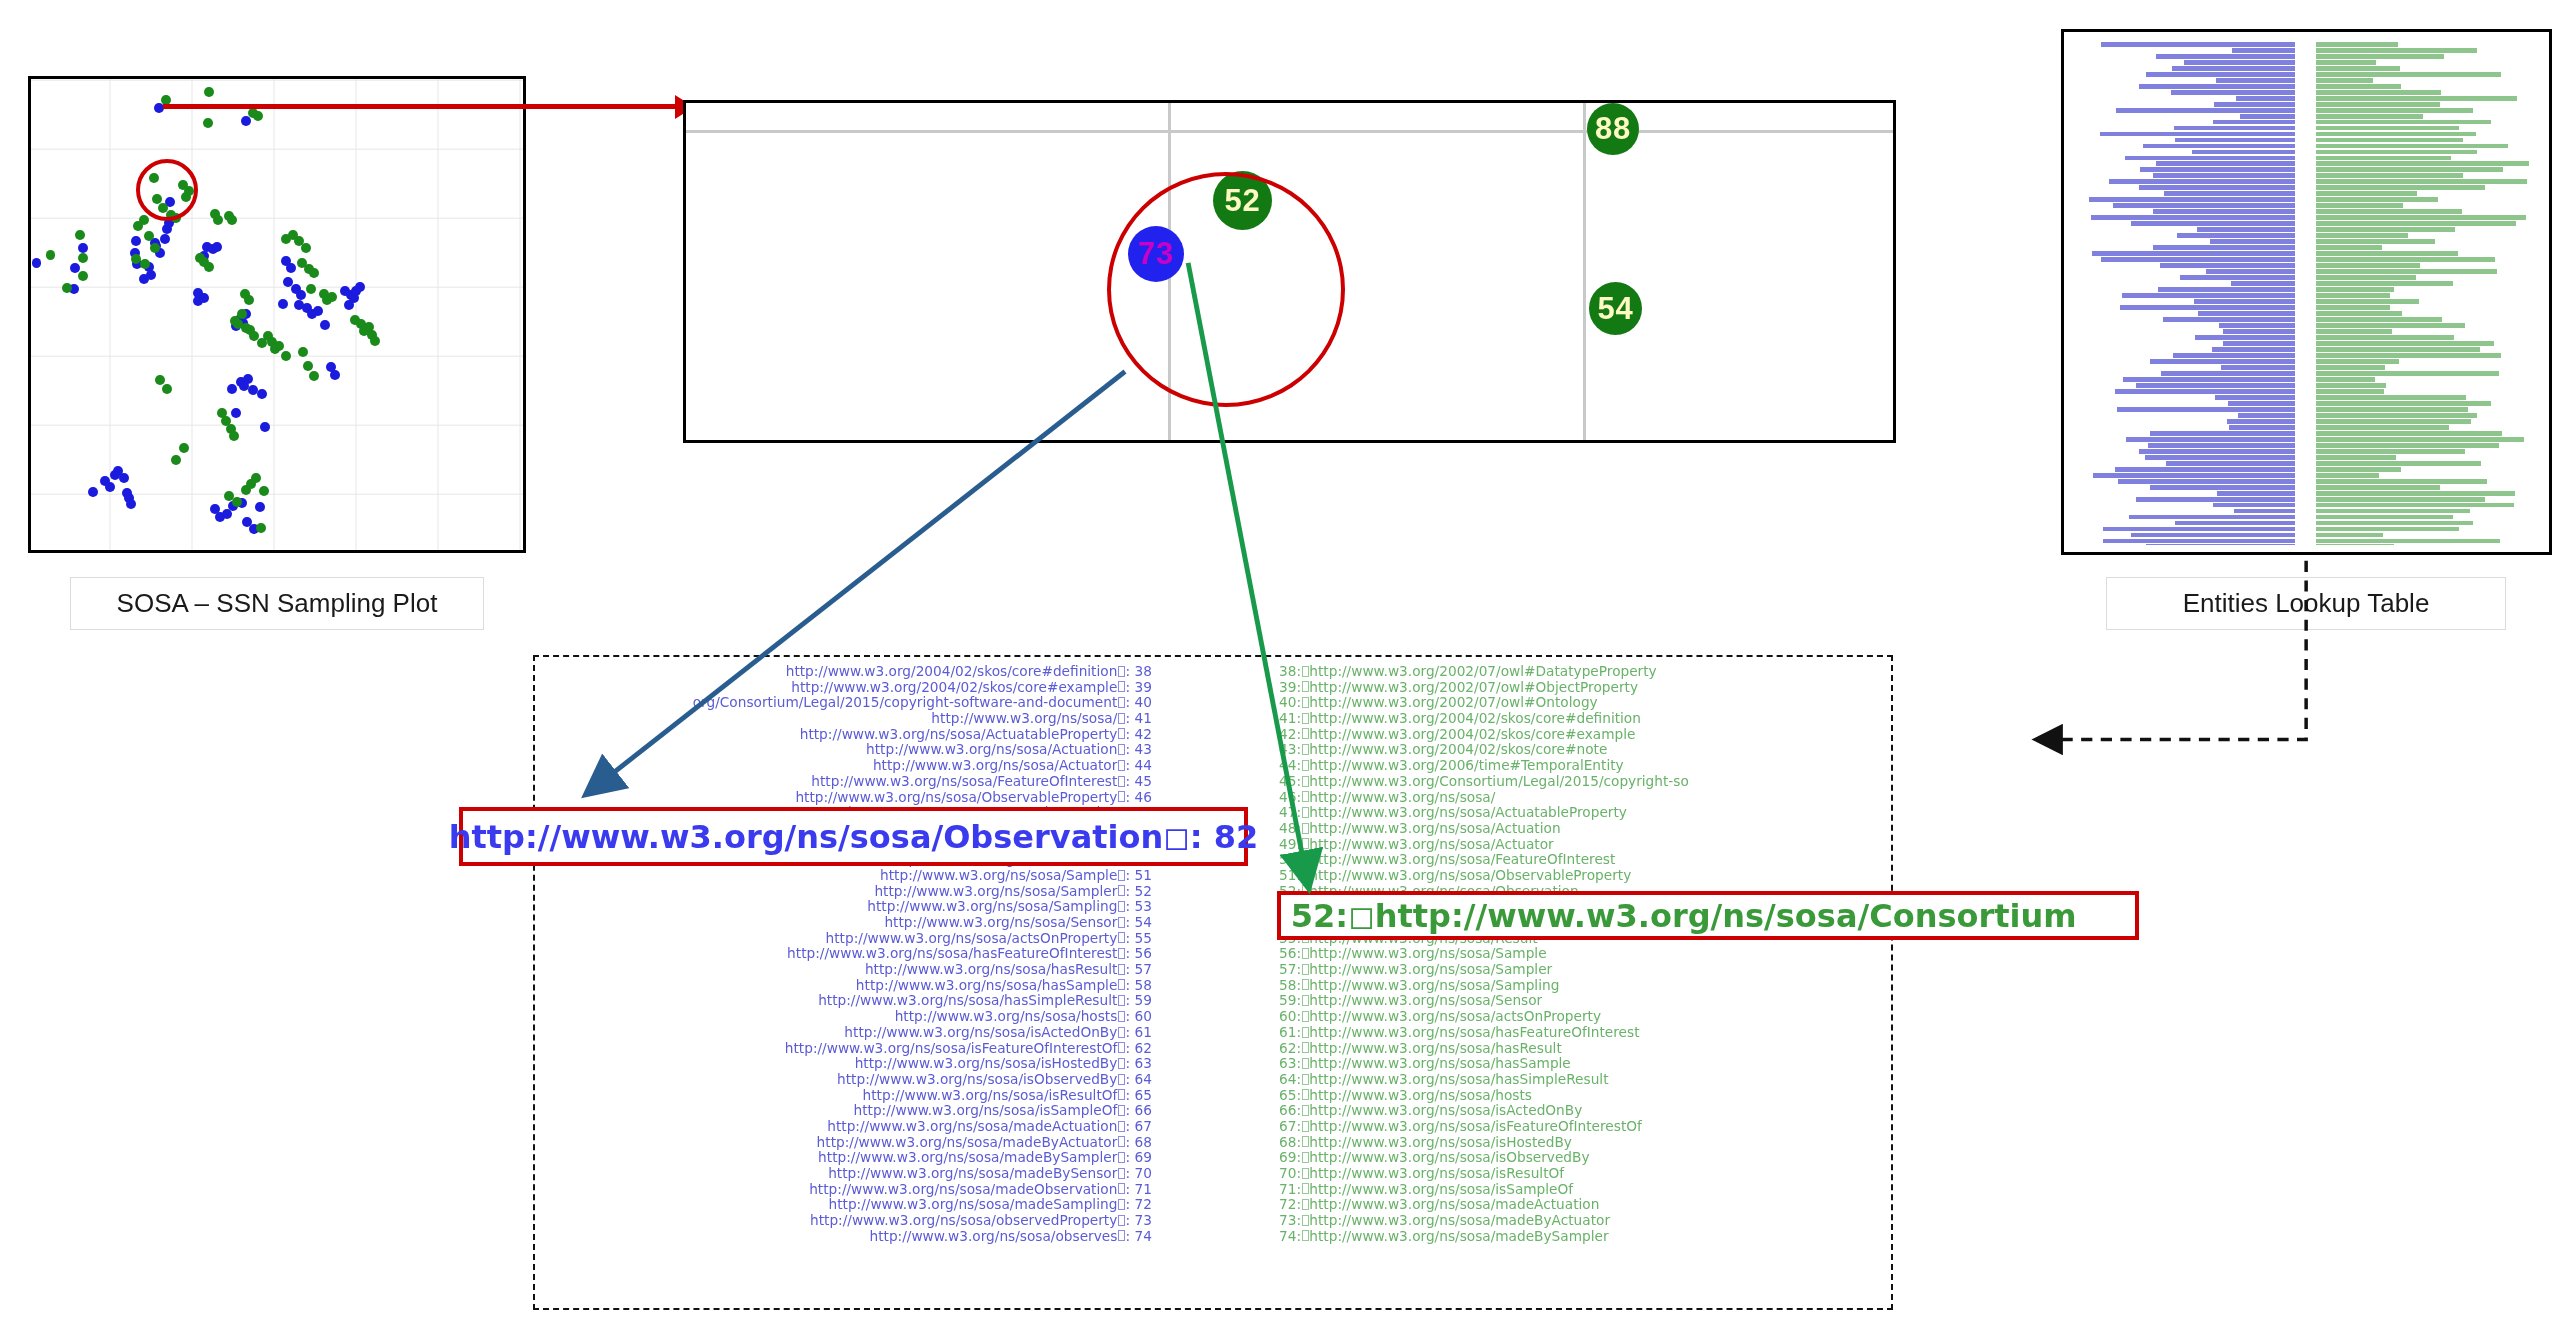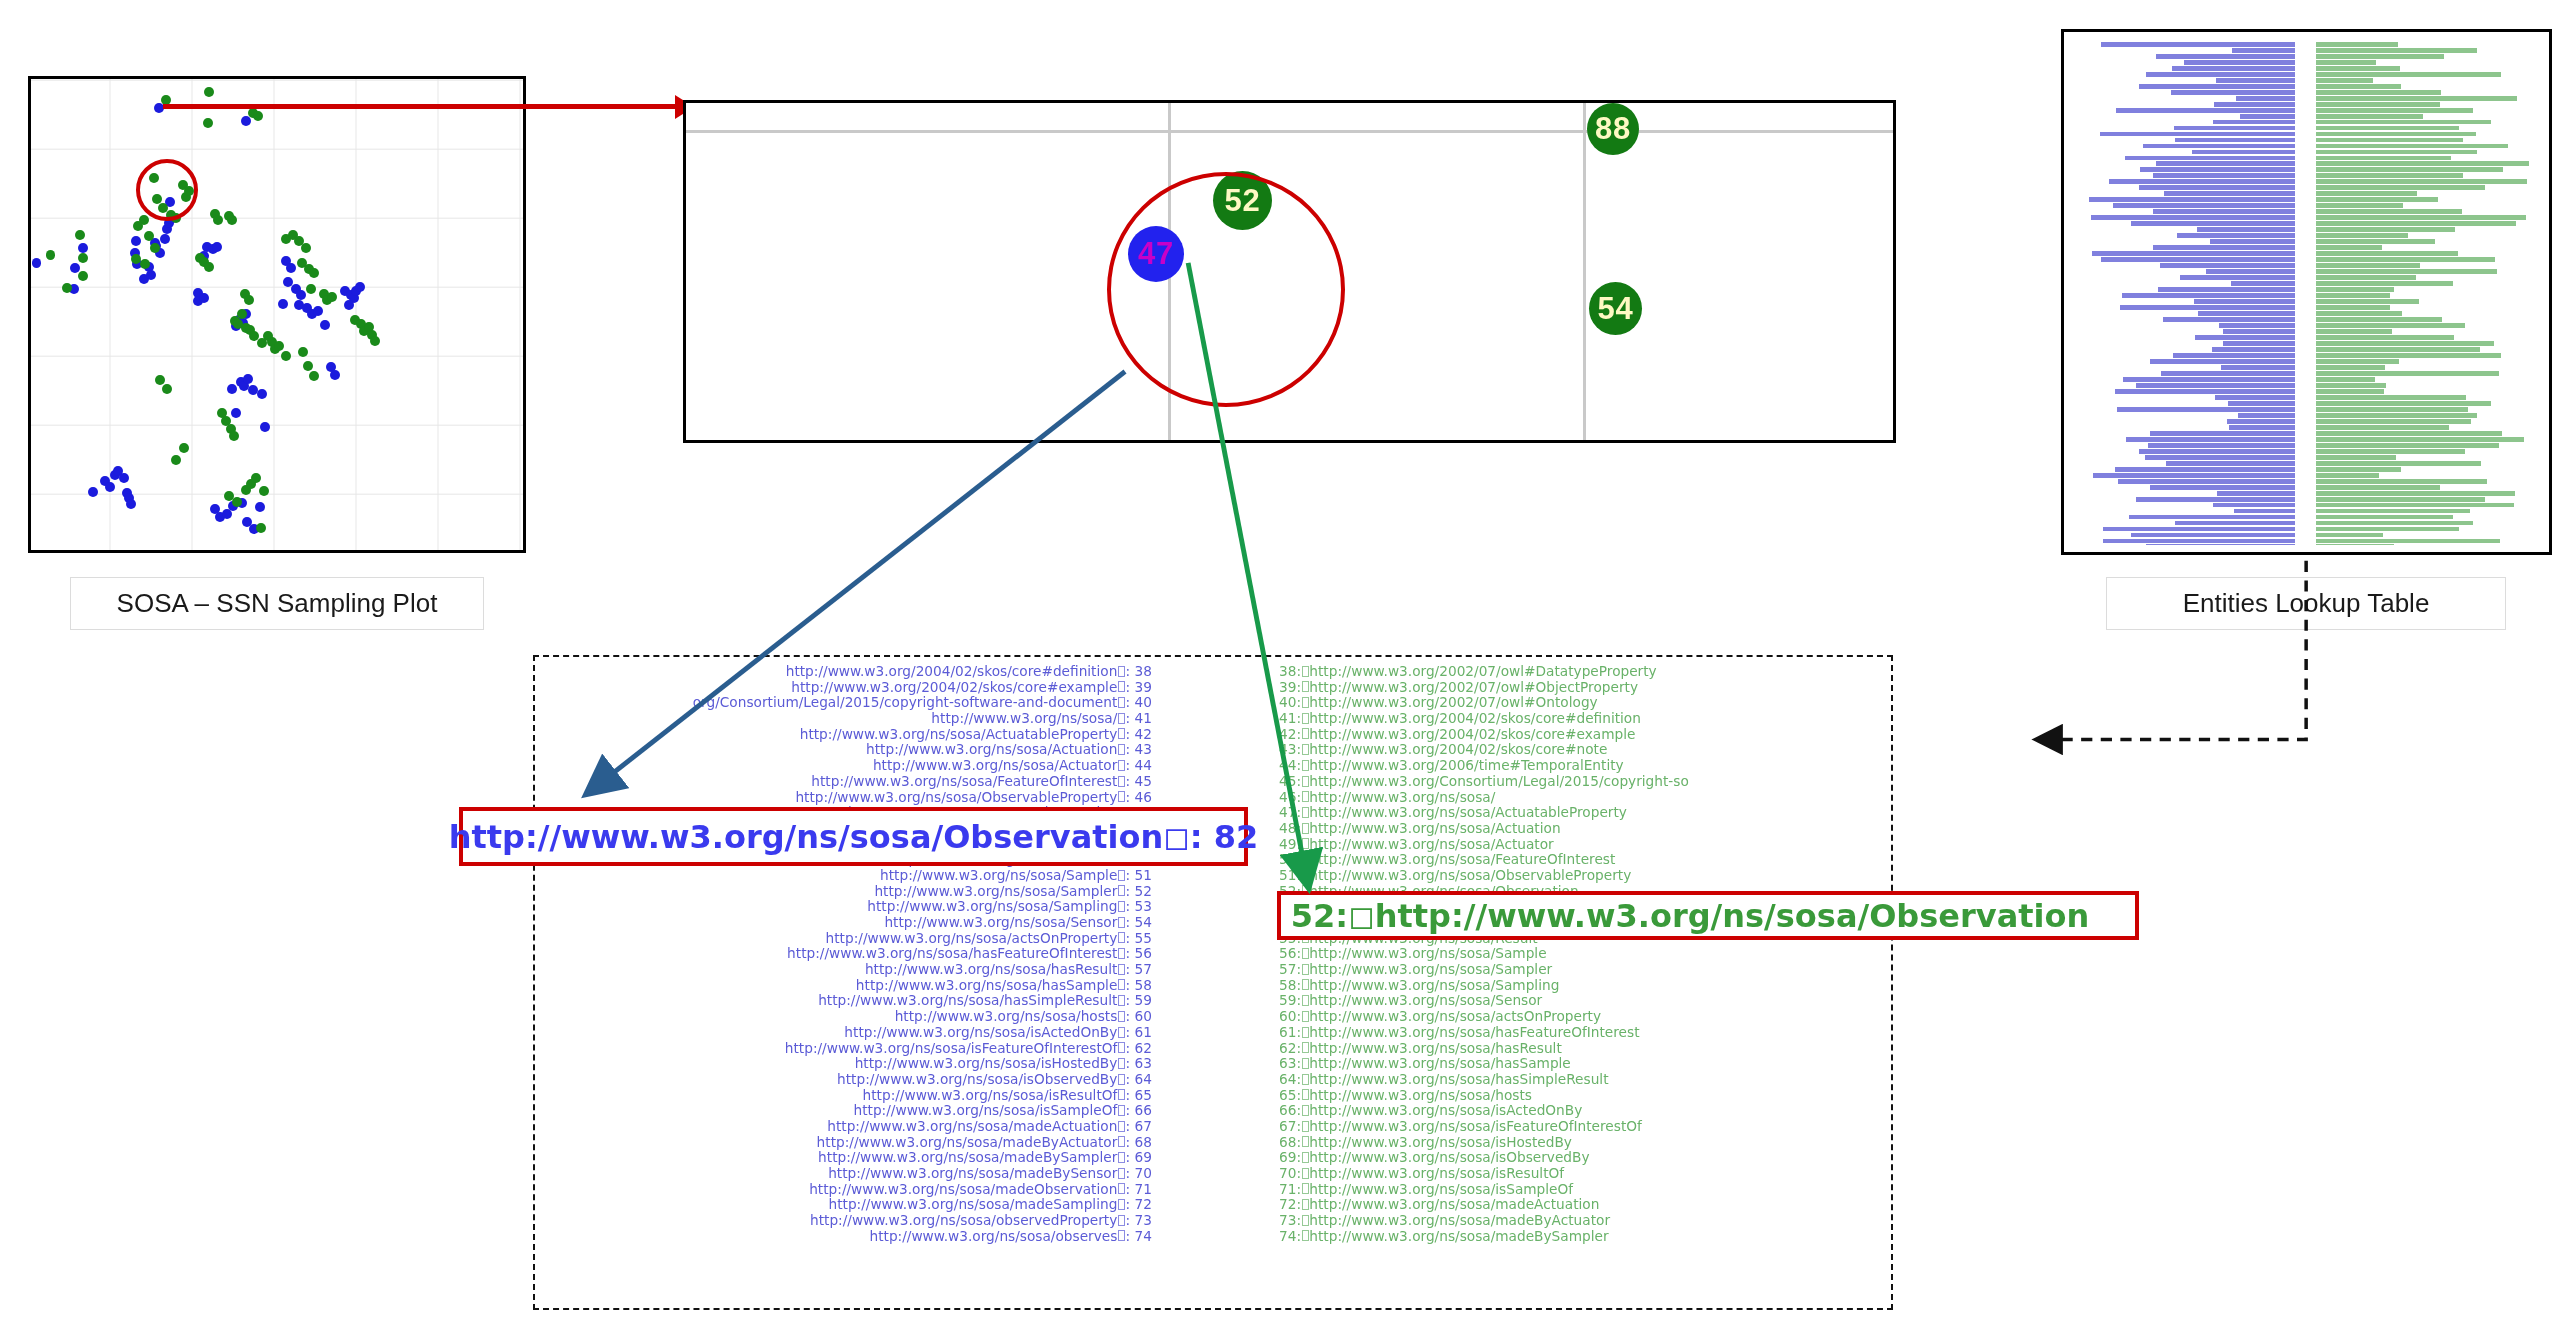--- a/index.html
+++ b/index.html
@@ -266,21 +266,21 @@
   <div class="zgrid-v" style="left:482px"></div>
   <div class="zgrid-v" style="left:897px"></div>
 
   <div class="bubble g" style="left:901px;top:0px;width:52px;height:52px">
     <span>88</span>
   </div>
   <div class="bubble g" style="left:527px;top:68px;width:59px;height:59px">
     <span>52</span>
   </div>
   <div class="bubble b" style="left:442px;top:123px;width:56px;height:56px">
-    <span>47</span>
+    <span>73</span>
   </div>
   <div class="bubble g" style="left:903px;top:179px;width:53px;height:53px">
     <span>54</span>
   </div>
 
   <div class="abs" id="zoom-red-circle"></div>
 </div>
 
 <div class="abs" id="lookup-panel">
   <div class="thumb-col" id="thumb-left" style="left:14px;width:217px">
@@ -540,21 +540,21 @@
       <div class="code-row">72:<span class="sq"></span>http://www.w3.org/ns/sosa/madeActuation</div>
       <div class="code-row">73:<span class="sq"></span>http://www.w3.org/ns/sosa/madeByActuator</div>
       <div class="code-row">74:<span class="sq"></span>http://www.w3.org/ns/sosa/madeBySampler</div>
     </div>
 </div>
 
 <div class="abs" id="blue-highlight">
   <span class="txt nosel">http://www.w3.org/ns/sosa/Observation◻: 82</span>
 </div>
 <div class="abs" id="green-highlight">
-  <span class="txt nosel">52:◻http://www.w3.org/ns/sosa/Observation</span>
+  <span class="txt nosel">52:◻http://www.w3.org/ns/sosa/Consortium</span>
 </div>
 
 <svg id="overlay" viewBox="0 0 3675 1886" width="2576" height="1322">
   <defs>
     <marker id="ah-blue" markerWidth="9" markerHeight="9" refX="7" refY="4.5" orient="auto">
       <path d="M0,0 L9,4.5 L0,9 z" fill="#2a5d8f"></path>
     </marker>
     <marker id="ah-green" markerWidth="9" markerHeight="9" refX="7" refY="4.5" orient="auto">
       <path d="M0,0 L9,4.5 L0,9 z" fill="#189a4a"></path>
     </marker>

